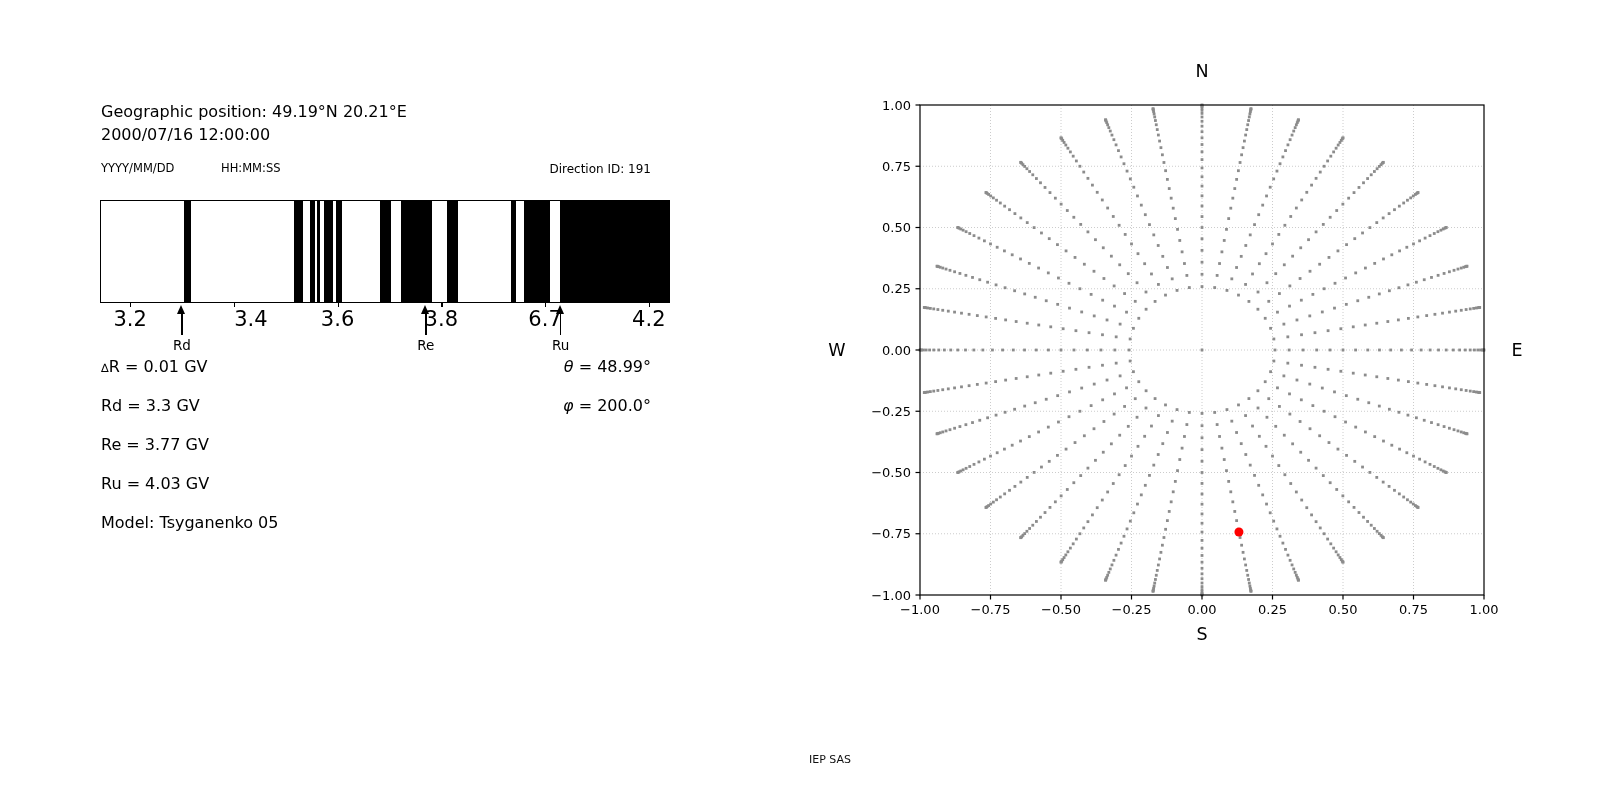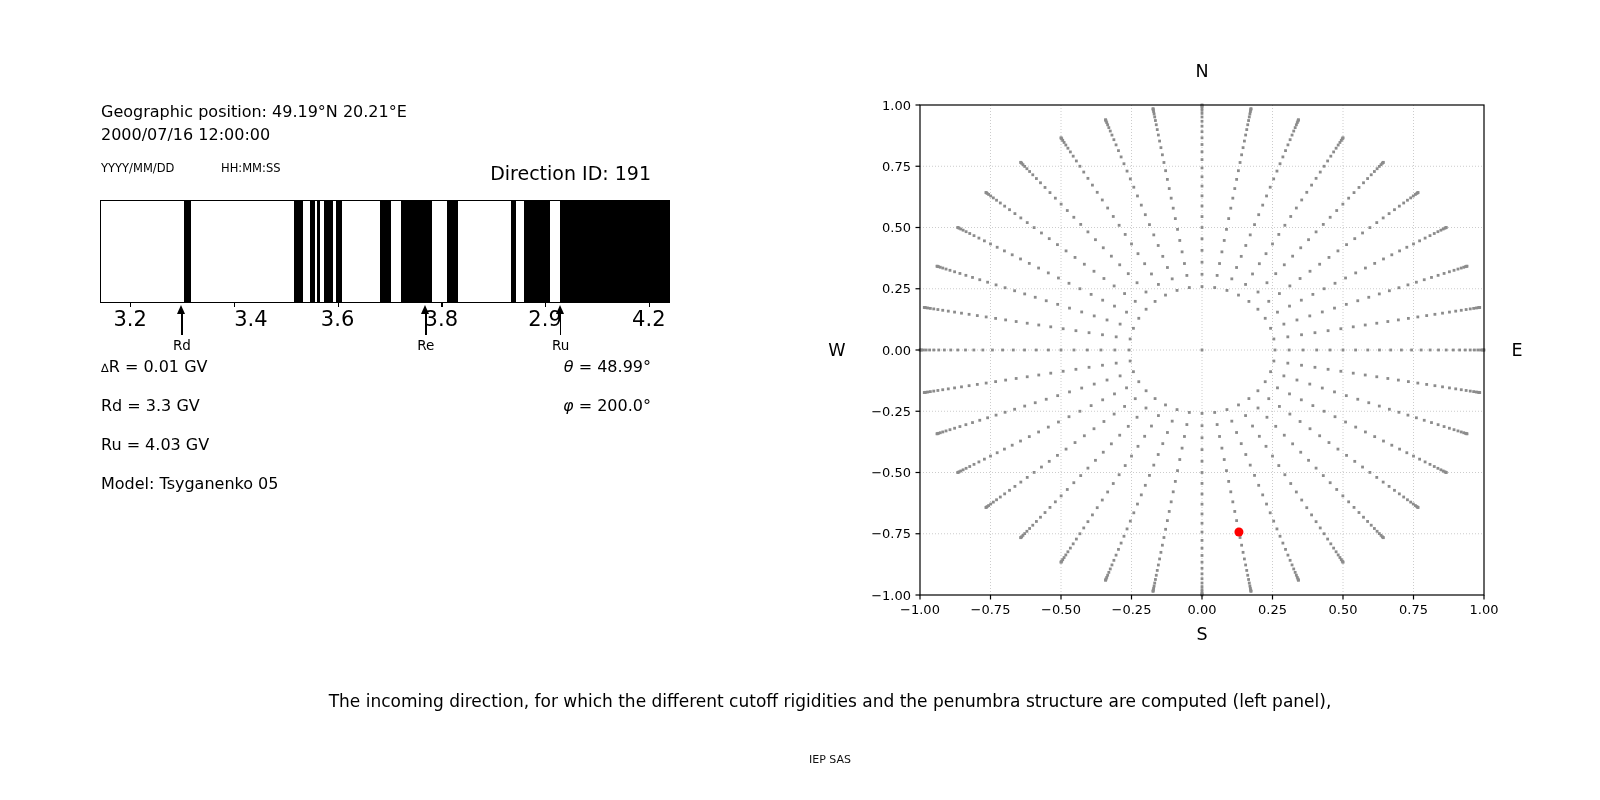--- a/index.html
+++ b/index.html
@@ -1,20 +1,20 @@
 <!DOCTYPE html>
 <html><head>
 <meta charset="utf-8">
 <style>
   html,body{margin:0;padding:0;background:#ffffff;}
   body{width:1600px;height:800px;position:relative;overflow:hidden;
        font-family:"DejaVu Sans","Liberation Sans",sans-serif;color:#000;}
   .abs{position:absolute;}
   .t16{font-size:16px;line-height:1.2;}
-  .t18{font-size:19px;}
+  .t18{font-size:12px;}
   .t11{font-size:11.5px;}
   #penumbra-box{left:100px;top:200px;width:568px;height:101px;
       border:1.5px solid #000;background:#fff;overflow:hidden;}
   .band{position:absolute;top:0;bottom:0;background:#000;}
   #penumbra-axis{left:100px;top:302px;width:568px;height:70px;}
   .ptick{position:absolute;top:0;width:1.3px;height:5px;background:#000;}
   .pticklabel{position:absolute;top:5px;font-size:21px;transform:translateX(-50%);}
   .marker{position:absolute;top:0;}
   .marker .head{position:absolute;top:3px;left:-4.5px;width:0;height:0;
       border-left:4.5px solid transparent;border-right:4.5px solid transparent;
@@ -59,21 +59,21 @@
 <div class="abs" id="penumbra-axis">
     <div class="ptick" style="left: 30.0858px;"></div>
     <div class="pticklabel" style="left: 30.0858px;">3.2</div>
     <div class="ptick" style="left: 133.83px;"></div>
     <div class="pticklabel" style="left: 133.83px; margin-left: 17px;">3.4</div>
     <div class="ptick" style="left: 237.574px;"></div>
     <div class="pticklabel" style="left: 237.574px;">3.6</div>
     <div class="ptick" style="left: 341.319px;"></div>
     <div class="pticklabel" style="left: 341.319px;">3.8</div>
     <div class="ptick" style="left: 445.063px;"></div>
-    <div class="pticklabel" style="left: 445.063px;">2.9</div>
+    <div class="pticklabel" style="left: 445.063px;">6.7</div>
     <div class="ptick" style="left: 548.807px;"></div>
     <div class="pticklabel" style="left: 548.807px;">4.2</div>
     <div class="marker" style="left: 81.958px;">
       <div class="head"></div>
       <div class="stem"></div>
       <div class="mlabel">Rd</div>
     </div>
     <div class="marker" style="left: 325.757px;">
       <div class="head"></div>
       <div class="stem"></div>
@@ -82,20 +82,21 @@
     <div class="marker" style="left: 460.625px;">
       <div class="head"></div>
       <div class="stem"></div>
       <div class="mlabel">Ru</div>
     </div>
   </div>
 
 <div class="abs t16" id="params" style="left:101px;top:357px;">
   <div><span style="font-size:0.72em;">∆</span><span>R = 0.01 GV</span></div>
   <div>Rd = 3.3 GV</div>
+  <div>Re = 3.77 GV</div>
   <div>Ru = 4.03 GV</div>
   <div>Model: Tsyganenko 05</div>
 </div>
 
 <div class="abs t16" style="left:450px;top:357px;width:201px;text-align:right;"><span class="sym-it">θ</span><span> = 48.99°</span></div>
 
 <div class="abs t16" style="left:450px;top:396px;width:201px;text-align:right;"><span class="sym-it">φ</span><span> = 200.0°</span></div>
 
 <svg id="skymap-svg" class="abs" width="740" height="610" viewBox="0 0 740 610">
     <line x1="170.5" y1="55" x2="170.5" y2="545" stroke="#cccccc" stroke-width="1" stroke-dasharray="1 2"></line>
@@ -1087,15 +1088,14 @@
     <text x="91" y="120.75" font-size="13" text-anchor="end" font-family="&quot;DejaVu Sans&quot;,&quot;Liberation Sans&quot;,sans-serif" fill="#000">0.75</text>
     <line x1="95.5" y1="55" x2="100" y2="55" stroke="#000" stroke-width="1.2"></line>
     <text x="91" y="59.5" font-size="13" text-anchor="end" font-family="&quot;DejaVu Sans&quot;,&quot;Liberation Sans&quot;,sans-serif" fill="#000">1.00</text>
     <text x="382" y="27" font-size="17.5" text-anchor="middle" font-family="&quot;DejaVu Sans&quot;,&quot;Liberation Sans&quot;,sans-serif" fill="#000">N</text>
     <text x="382" y="590" font-size="17.5" text-anchor="middle" font-family="&quot;DejaVu Sans&quot;,&quot;Liberation Sans&quot;,sans-serif" fill="#000">S</text>
     <text x="17" y="306" font-size="17.5" text-anchor="middle" font-family="&quot;DejaVu Sans&quot;,&quot;Liberation Sans&quot;,sans-serif" fill="#000">W</text>
     <text x="697" y="306" font-size="17.5" text-anchor="middle" font-family="&quot;DejaVu Sans&quot;,&quot;Liberation Sans&quot;,sans-serif" fill="#000">E</text>
   </svg>
 
 <div class="abs" id="caption">
-  <div>The incoming direction, for which the different cutoff rigidities and the penumbra structure are computed (left panel),</div>
 </div>
 <div class="abs" id="credit">IEP SAS</div>
 
 </body></html>

